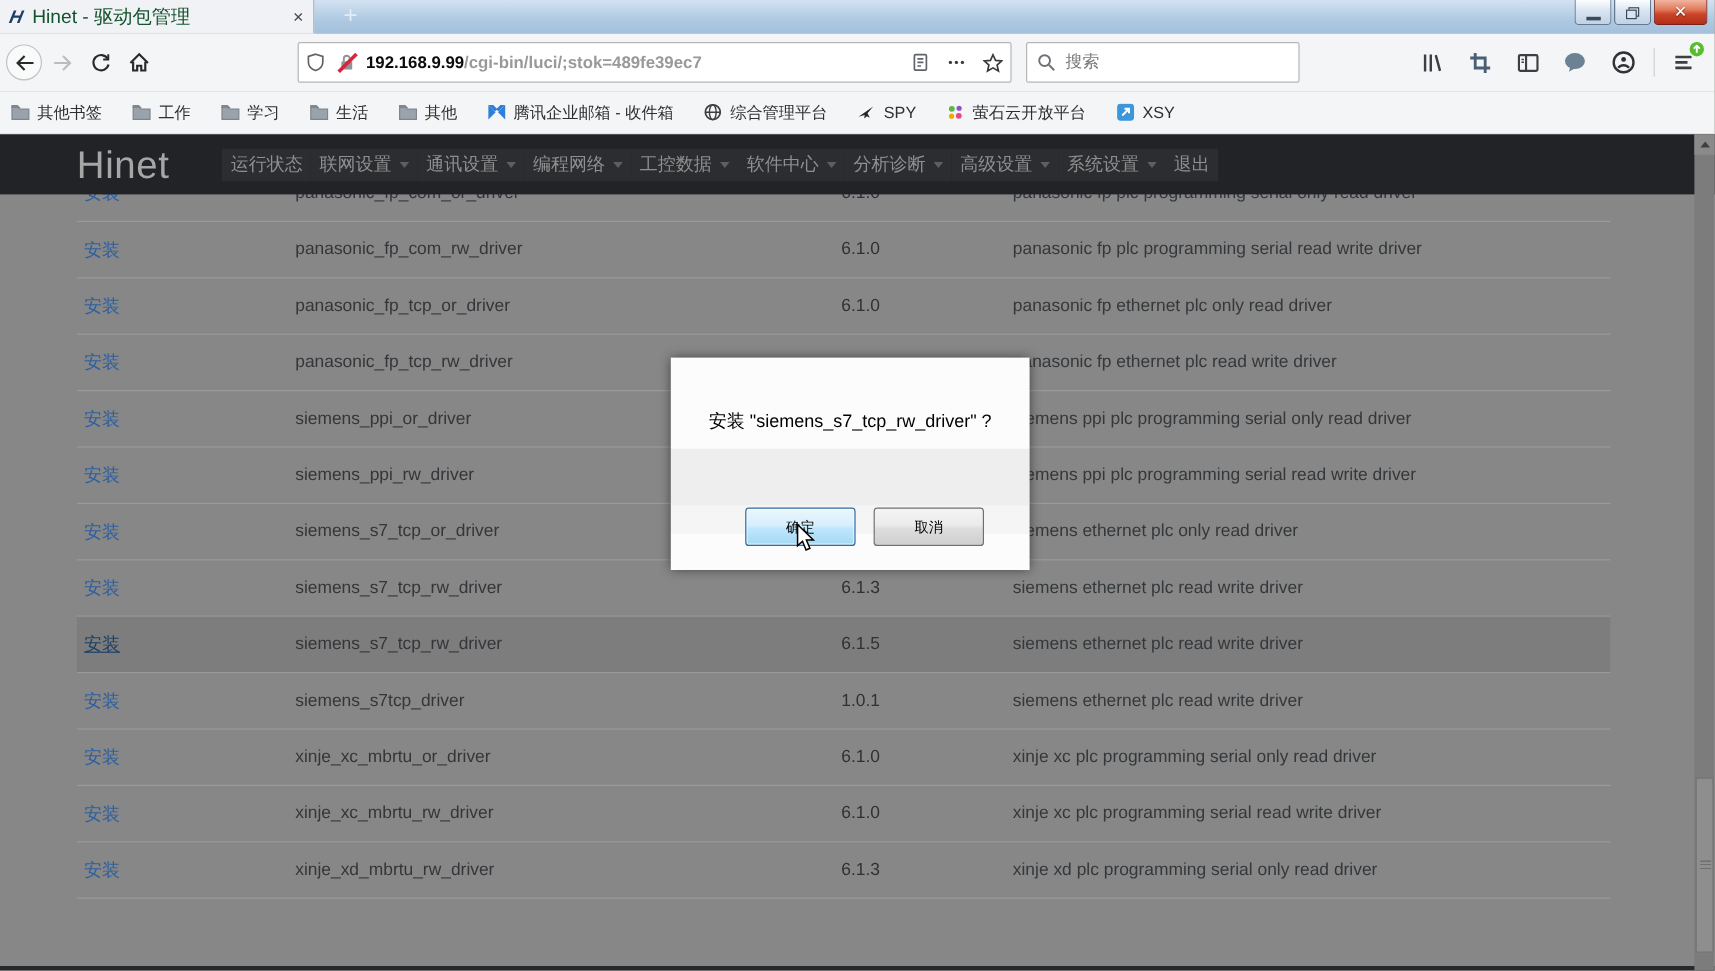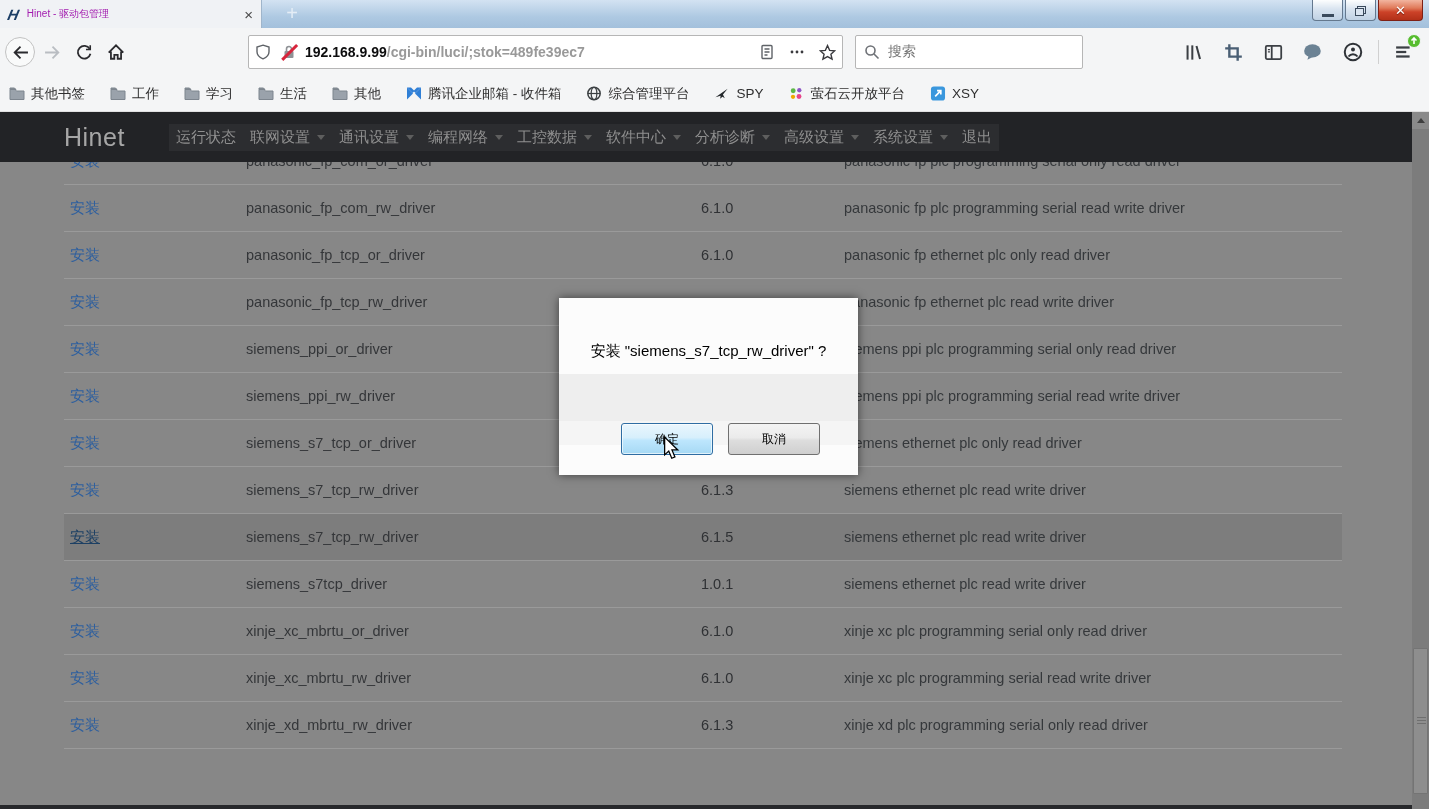--- a/index.html
+++ b/index.html
@@ -5,21 +5,21 @@
   * { margin:0; padding:0; box-sizing:border-box; }
   html,body { width:1429px; height:809px; overflow:hidden; font-family:"Liberation Sans","DejaVu Sans",sans-serif; }
   .stage { position:relative; width:1429px; height:809px; background:#878787; overflow:hidden; }
 
   
   .titlebar { position:absolute; top:0; left:0; width:100%; height:28px;
     background:linear-gradient(#d3e2f2,#aec9e2 60%,#a3c0dc); }
   .tab { position:absolute; left:0; top:0; width:262px; height:28px; background:#f0f2f5;
     display:flex; align-items:center; padding:0 8px; border-right:1px solid #9fb5cb; }
   .tab-favicon { font-style:italic; font-weight:bold; color:#1c3f66; font-size:15px; transform:skewX(-12deg); margin-right:8px; }
-  .tab-title { font-size:10px; color:#a21caf; white-space:nowrap; overflow:hidden; flex:1; }
+  .tab-title { font-size:16px; color:#14532d; white-space:nowrap; overflow:hidden; flex:1; }
   .tab-close { font-size:15px; color:#4a4a4a; margin-left:6px; cursor:default; }
   .newtab-btn { position:absolute; left:276px; top:2px; width:32px; height:24px; color:#e4edf6;
     font-size:20px; text-align:center; line-height:22px; }
   .win-controls { position:absolute; right:6px; top:0; display:flex; }
   .win-btn { height:21px; border:1px solid #64788e; border-top:none; border-radius:0 0 4px 4px;
     background:linear-gradient(#fdfefe,#d9e4f0 45%,#c0d2e4); margin-left:2px;
     display:flex; align-items:flex-end; justify-content:center; padding-bottom:3px; }
   .win-btn.min { width:31px; } .win-btn.restore { width:31px; }
   .win-btn.close { width:45px; border-color:#7e2015;
     background:linear-gradient(#f2b5a0,#e07a5a 40%,#cc4228 60%,#b23018); align-items:center; padding-bottom:0; }
@@ -56,21 +56,21 @@
 
   
   .bookmarks { position:absolute; top:76px; left:0; width:100%; height:36px; background:#f4f5f6;
     display:flex; align-items:center; padding-left:8px; gap:24px; border-bottom:1px solid #e0e0e0; }
   .bm-item { display:flex; align-items:center; gap:6px; font-size:13.5px; color:#2f2f2f; white-space:nowrap; }
   .bm-icon { width:17px; height:16px; display:flex; align-items:center; justify-content:center; }
 
   
   .site-header { position:absolute; top:112px; left:0; width:100%; height:50px; background:#222326; z-index:3;
     display:flex; align-items:center; padding-left:64px; }
-  .site-logo { font-size:25px; color:#a6a6a6; letter-spacing:0.5px; margin-right:44px; }
+  .site-logo { font-size:32px; color:#a6a6a6; letter-spacing:0.5px; margin-right:44px; }
   .site-nav { display:flex; align-items:center; }
   .site-nav-item { background:#2c2d30; color:#8f8f8f; font-size:15px; padding:4px 7px;
     display:flex; align-items:center; gap:7px; white-space:nowrap; }
   .nav-caret { width:0; height:0; border-left:4px solid transparent; border-right:4px solid transparent;
     border-top:5px solid #5e5e5e; }
 
   
   .content { position:absolute; top:112px; left:0; width:100%; height:693px; background:#878787; z-index:1; }
   .driver-table { margin:26px 87px 0 64px; }
   .drow { display:grid; grid-template-columns:134px 407px 95px auto; align-items:center;

